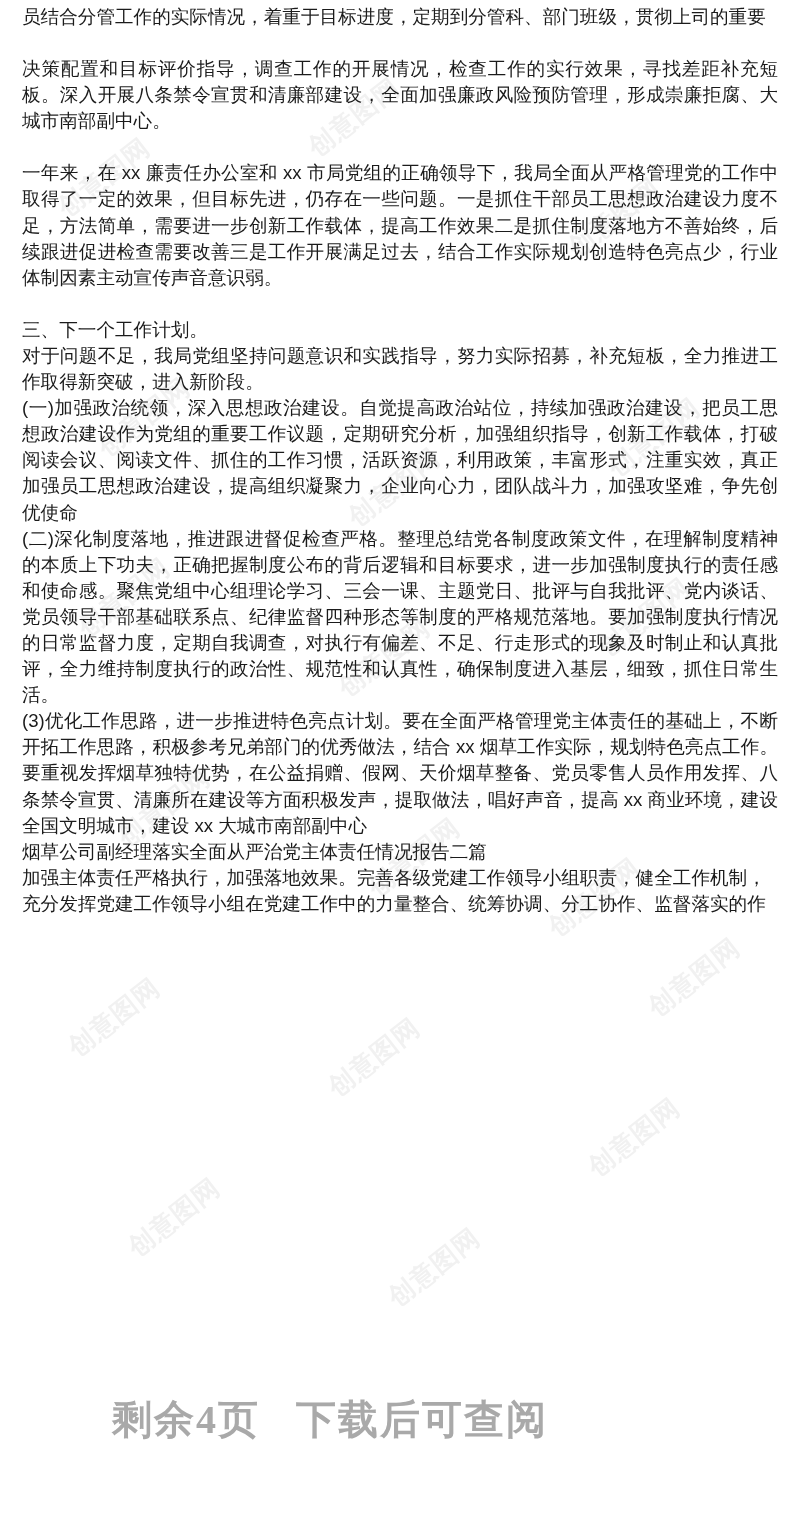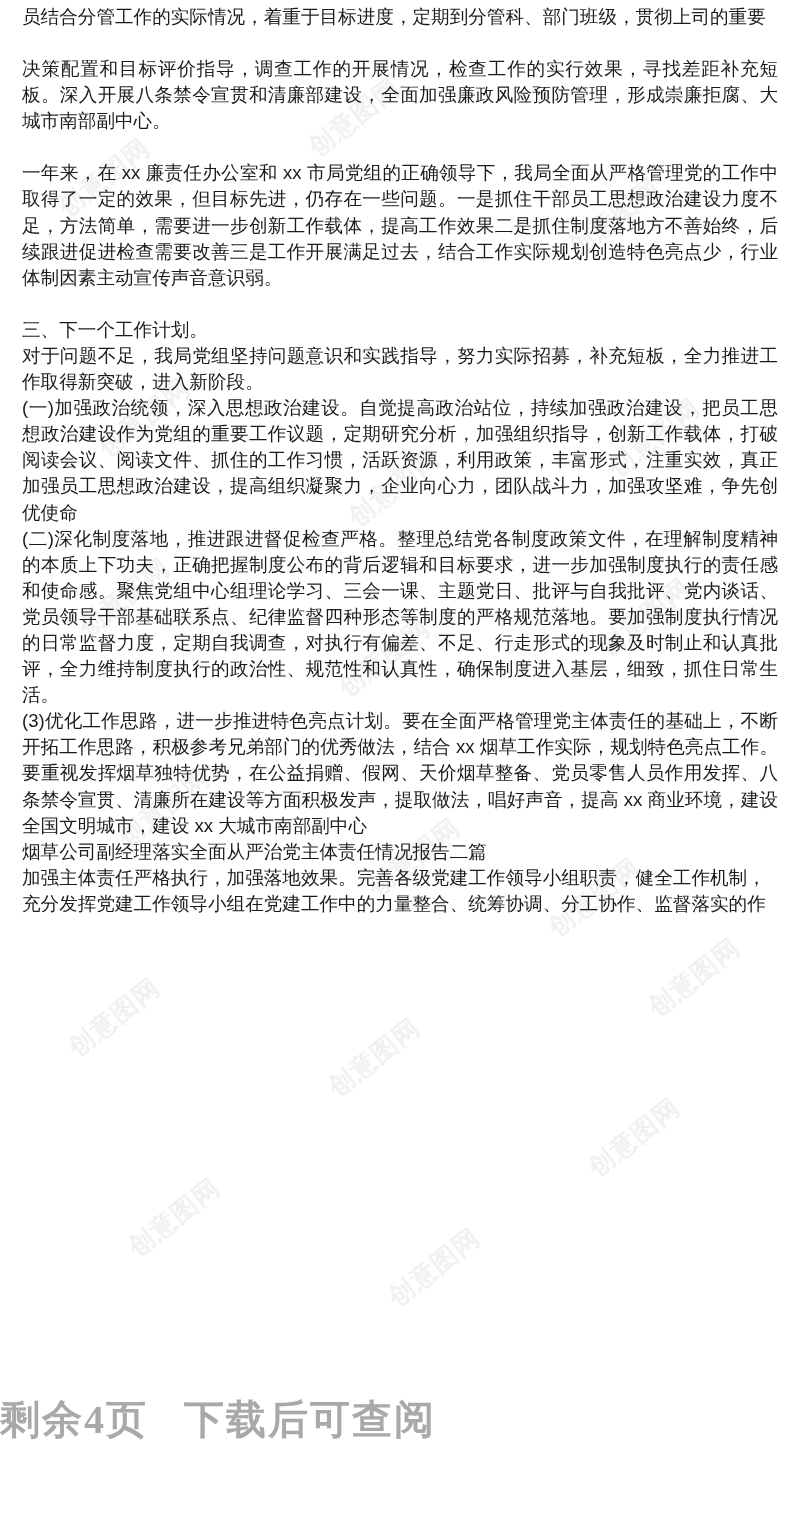--- a/index.html
+++ b/index.html
@@ -69,21 +69,21 @@
   .spacer {
     height: 26px;
   }
 
   
   #download-footer {
     position: absolute;
     left: 0;
     top: 1396px;
     width: 660px;
-    text-align: left;
+    text-align: center;
     z-index: 2;
   }
   #download-footer .footer-text {
     display: inline-block;
     font-family: "Liberation Serif", "DejaVu Serif", serif;
     font-weight: 700;
     font-size: 40px;
     line-height: 48px;
     color: #a9a9a9;
     letter-spacing: 2px;

